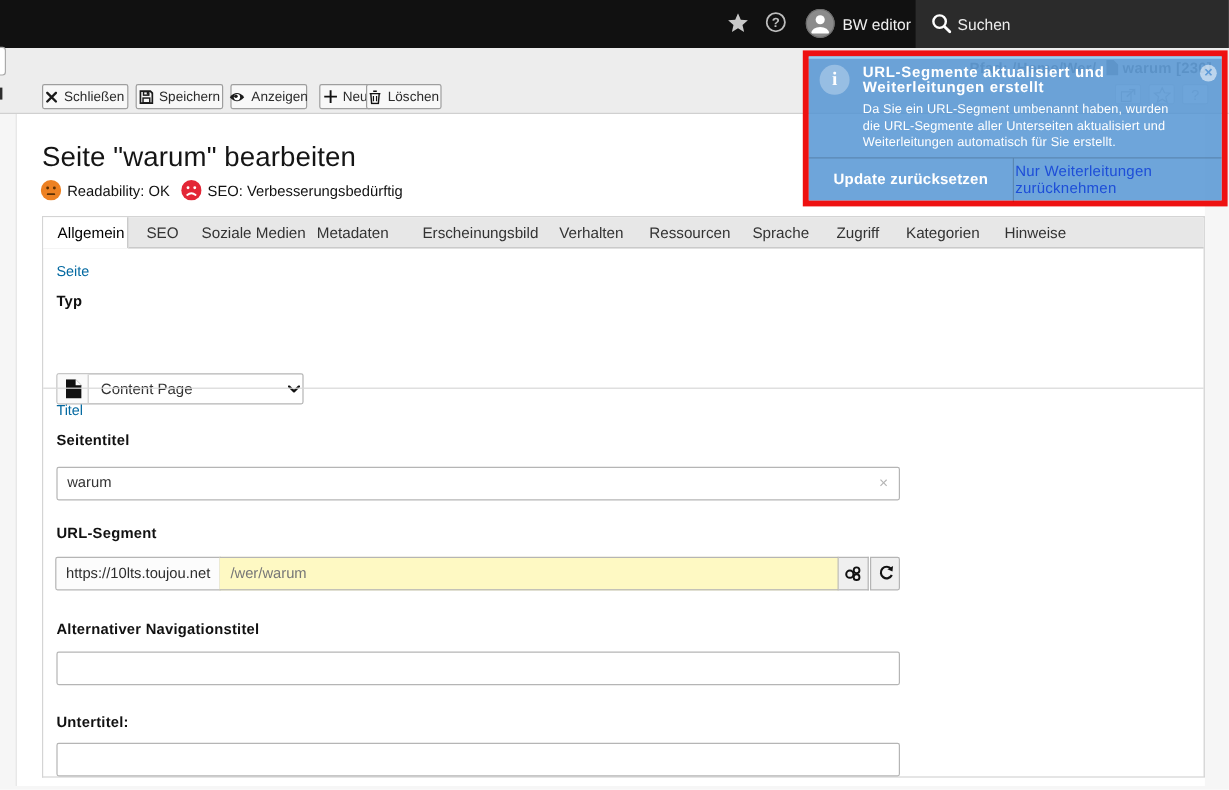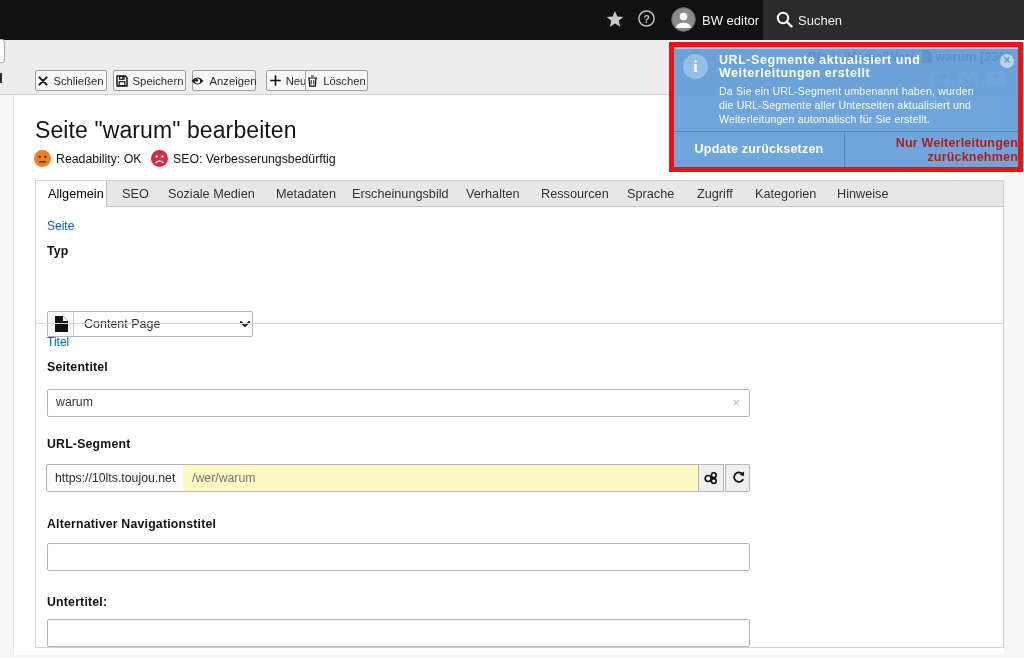--- a/index.html
+++ b/index.html
@@ -60,21 +60,21 @@
   #urlbtn2 { left:725px; width:25px; background:#efefef; border-radius:0 2px 2px 0; text-align:center; }
 
   
   #notif { left:669px; top:42px; width:354px; height:130px; border:5px solid #ee1111; }
   #notifbg { position:absolute; left:0; top:0; width:344px; height:120px; background:rgba(82,148,211,0.84); border-top:2px solid rgba(160,215,245,0.85); }
   #ninfo { position:absolute; left:9px; top:5px; width:25px; height:25px; border-radius:50%; background:rgba(255,255,255,0.3); color:#fff; text-align:center; font-family:"Liberation Serif",serif; font-weight:bold; font-size:16px; line-height:25px; }
   #ntitle { position:absolute; left:45px; top:5px; width:250px; color:#fff; font-weight:bold; font-size:12.5px; line-height:13px; letter-spacing:0.55px; }
   #nbody { position:absolute; left:45px; top:35px; width:300px; white-space:nowrap; color:#fff; font-size:10.6px; line-height:14px; letter-spacing:0.15px; }
   #nbtns { position:absolute; left:0; top:82px; width:344px; height:36px; border-top:1px solid rgba(0,0,0,0.18); }
   #nbtn1 { position:absolute; left:0; top:0; width:171px; height:36px; border-right:1px solid rgba(0,0,0,0.18); color:#fff; font-weight:bold; font-size:12.5px; text-align:center; line-height:34px; letter-spacing:0.2px; }
-  #nbtn2 { position:absolute; left:172px; top:0; width:172px; height:36px; color:#b91c1c; font-weight:bold; font-size:12.5px; text-align:right; line-height:14px; padding-top:4px; letter-spacing:0.2px; }
+  #nbtn2 { position:absolute; left:172px; top:0; width:172px; height:36px; color:#1d4ed8; font-weight:normal; font-size:12.5px; text-align:left; line-height:14px; padding-top:4px; letter-spacing:0.2px; }
   #nclose { position:absolute; left:326px; top:5px; width:14px; height:14px; border-radius:50%; background:rgba(255,255,255,0.55); color:#5e9bd8; font-size:12px; line-height:13px; text-align:center; font-weight:bold; }
 </style>
 </head>
 <body>
   <div id="topbar" class="abs"></div>
   <div id="searchbox" class="abs"></div>
   <svg class="abs" style="left:606px;top:11px" width="18" height="17" viewBox="0 0 20 19">
     <path fill="#c9c9c9" d="M10 0l2.6 6.1 6.6.55-5 4.35 1.5 6.5L10 14l-5.7 3.5 1.5-6.5-5-4.35 6.6-.55z"></path>
   </svg>
   <svg class="abs" style="left:638px;top:10px" width="17" height="17" viewBox="0 0 17 17">
@@ -155,21 +155,21 @@
       <path d="M5 12.5q3.5-3 7 0" fill="none" stroke="#fff" stroke-width="1.5" stroke-linecap="round"></path>
     </svg>
     <div class="rtxt" style="left:139px">SEO: Verbesserungsbedürftig</div>
   </div>
 
   <div id="tabstrip" class="abs"></div>
   <div id="activetab" class="abs"></div>
   <div class="tab abs" style="left:48px;color:#000">Allgemein</div>
   <div class="tab abs" style="left:122px">SEO</div>
   <div class="tab abs" style="left:168px">Soziale Medien</div>
-  <div class="tab abs" style="left:276px">Metadaten</div>
+  <div class="tab abs" style="left:264px">Metadaten</div>
   <div class="tab abs" style="left:352px">Erscheinungsbild</div>
   <div class="tab abs" style="left:466px">Verhalten</div>
   <div class="tab abs" style="left:541px">Ressourcen</div>
   <div class="tab abs" style="left:627px">Sprache</div>
   <div class="tab abs" style="left:697px">Zugriff</div>
   <div class="tab abs" style="left:755px">Kategorien</div>
   <div class="tab abs" style="left:837px">Hinweise</div>
 
   <div class="sectitle abs" style="left:47px;top:219px">Seite</div>
   <div class="flabel abs" style="left:47px;top:244px">Typ</div>

